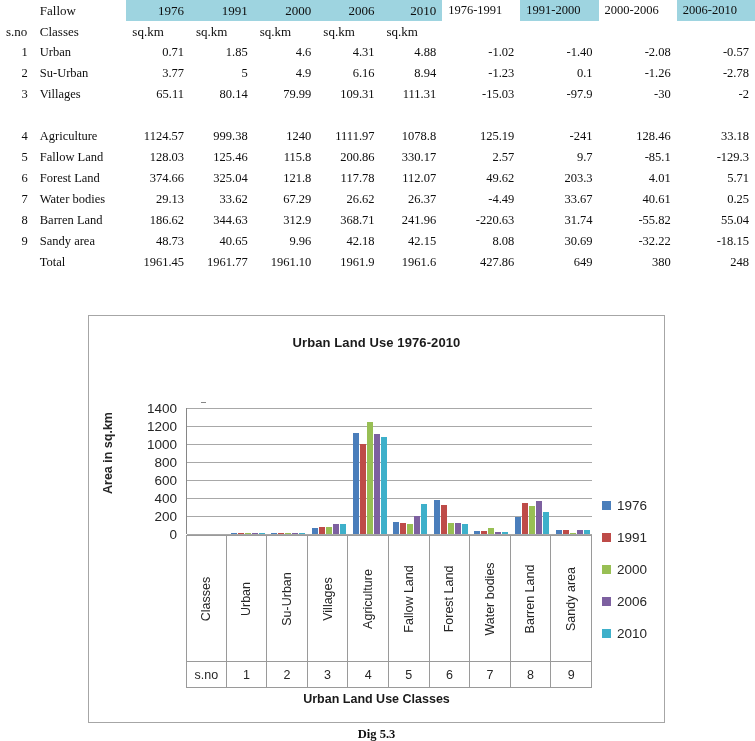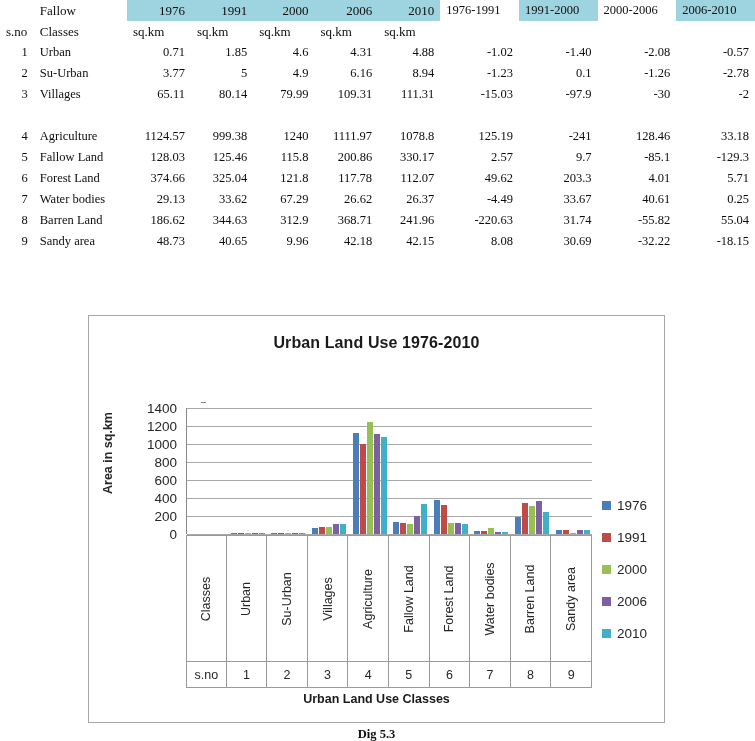--- a/index.html
+++ b/index.html
@@ -80,21 +80,21 @@
     left: 88px; top: 315px;
     width: 577px; height: 408px;
     border: 1.5px solid #a6a6a6;
     background: #ffffff;
     font-family: "Liberation Sans", sans-serif;
   }
   #chart-title {
     position: absolute;
     left: 0; top: 14px; width: 100%;
     text-align: center;
-    font-size: 16px;
+    font-size: 13px;
     font-weight: bold;
     color: #1a1a1a;
     line-height: 26px;
     letter-spacing: 0.1px;
   }
   #yaxis-title {
     position: absolute;
     left: 12px; top: 178px;
     transform: rotate(-90deg);
     transform-origin: left top;
@@ -372,20 +372,33 @@
           <td class="c-num">48.73</td>
           <td class="c-num">40.65</td>
           <td class="c-num">9.96</td>
           <td class="c-num">42.18</td>
           <td class="c-num">42.15</td>
           <td class="c-diff">8.08</td>
           <td class="c-diff">30.69</td>
           <td class="c-diff">-32.22</td>
           <td class="c-diff">-18.15</td>
         </tr>
+        <tr class="total-row">
+          <td class="c-sno"></td>
+          <td class="c-class">Total</td>
+          <td class="c-num">1961.45</td>
+          <td class="c-num">1961.77</td>
+          <td class="c-num">1961.10</td>
+          <td class="c-num">1961.9</td>
+          <td class="c-num">1961.6</td>
+          <td class="c-diff">427.86</td>
+          <td class="c-diff">649</td>
+          <td class="c-diff">380</td>
+          <td class="c-diff">248</td>
+        </tr>
       </tbody>
   </table>
 
   <div id="chart-box">
 
     <div id="chart-title">
       <div>Urban Land Use 1976-2010</div>
     </div>
 
     <div id="yaxis-title">Area in sq.km</div>

